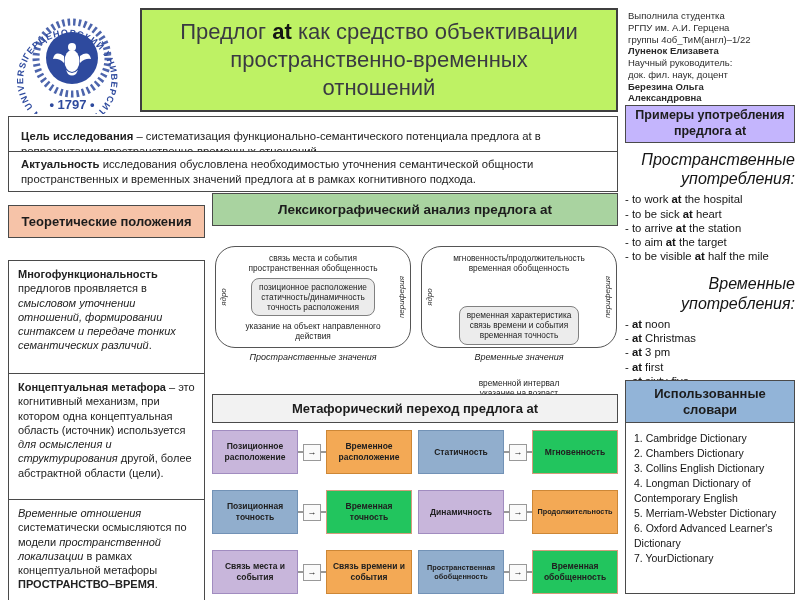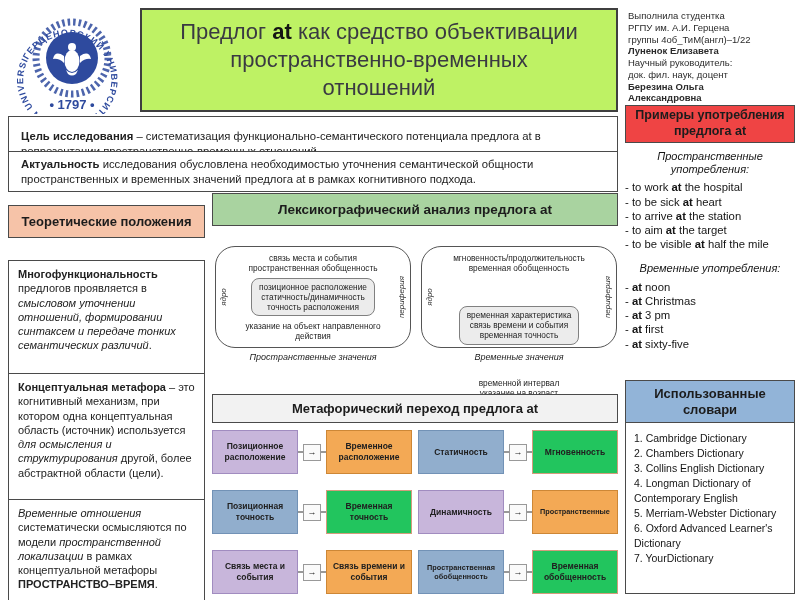--- a/index.html
+++ b/index.html
@@ -68,23 +68,23 @@
   .t-small { font-size:7.3px; }
   .c-lav { background:#c8b6db; border-color:#a18cc0; }
   .c-org { background:#f3a955; border-color:#cd8736; }
   .c-blu { background:#91aecd; border-color:#7292b6; }
   .c-sal { background:#22c55e; border-color:#d49b7d; }
   .conn { flex:1; display:flex; align-items:center; }
   .conn .line { flex:1; height:1.5px; background:#999; }
   .arrow-sq { width:16px; height:15px; border:1px solid #999; background:#fafafa; display:flex; align-items:center; justify-content:center; font-size:9px; color:#222; flex:none; }
 
   
-  .ex-header { left:625px; top:105px; width:170px; height:38px; background:#ef4444; border:1.6px solid #4a4a4a; font-size:12.5px; line-height:1.25; padding:0 6px; }
+  .ex-header { left:625px; top:105px; width:170px; height:38px; background:#c4b5fd; border:1.6px solid #4a4a4a; font-size:12.5px; line-height:1.25; padding:0 6px; }
   .ex-body { left:625px; top:146px; width:170px; font-size:11.3px; line-height:1.26; color:#151515; }
-  .ex-title { font-style:italic; text-align:center; font-size:11px; line-height:1.2; margin:4px 0 4px; }
+  .ex-title { font-style:italic; text-align:right; font-size:16px; line-height:1.2; margin:4px 0 4px; }
   .ex-title.second { margin-top:11px; }
   .ex-item b { font-weight:bold; }
   .dict-header { left:625px; top:380px; width:170px; height:44px; background:#92b4d8; border:1.6px solid #4a4a4a; font-size:13px; line-height:1.25; }
   .dict-list { left:625px; top:422px; width:170px; height:172px; padding:8px 8px; font-size:10.5px; line-height:1.43; color:#151515; }
 </style>
 </head>
 <body>
 
 <div class="poster">
 
@@ -215,21 +215,21 @@
           </div>
         <div class="t-box c-sal">Временная точность</div>
       </div>
       <div class="pair">
         <div class="t-box c-lav">Динамичность</div>
         <div class="conn">
             <div class="line"></div>
             <div class="arrow-sq">→</div>
             <div class="line"></div>
           </div>
-        <div class="t-box c-org t-small">Пространственные</div>
+        <div class="t-box c-org t-small">Продолжительность</div>
       </div>
     </div>
     <div class="t-row">
       <div class="pair">
         <div class="t-box c-lav">Связь места и события</div>
         <div class="conn">
             <div class="line"></div>
             <div class="arrow-sq">→</div>
             <div class="line"></div>
           </div>

